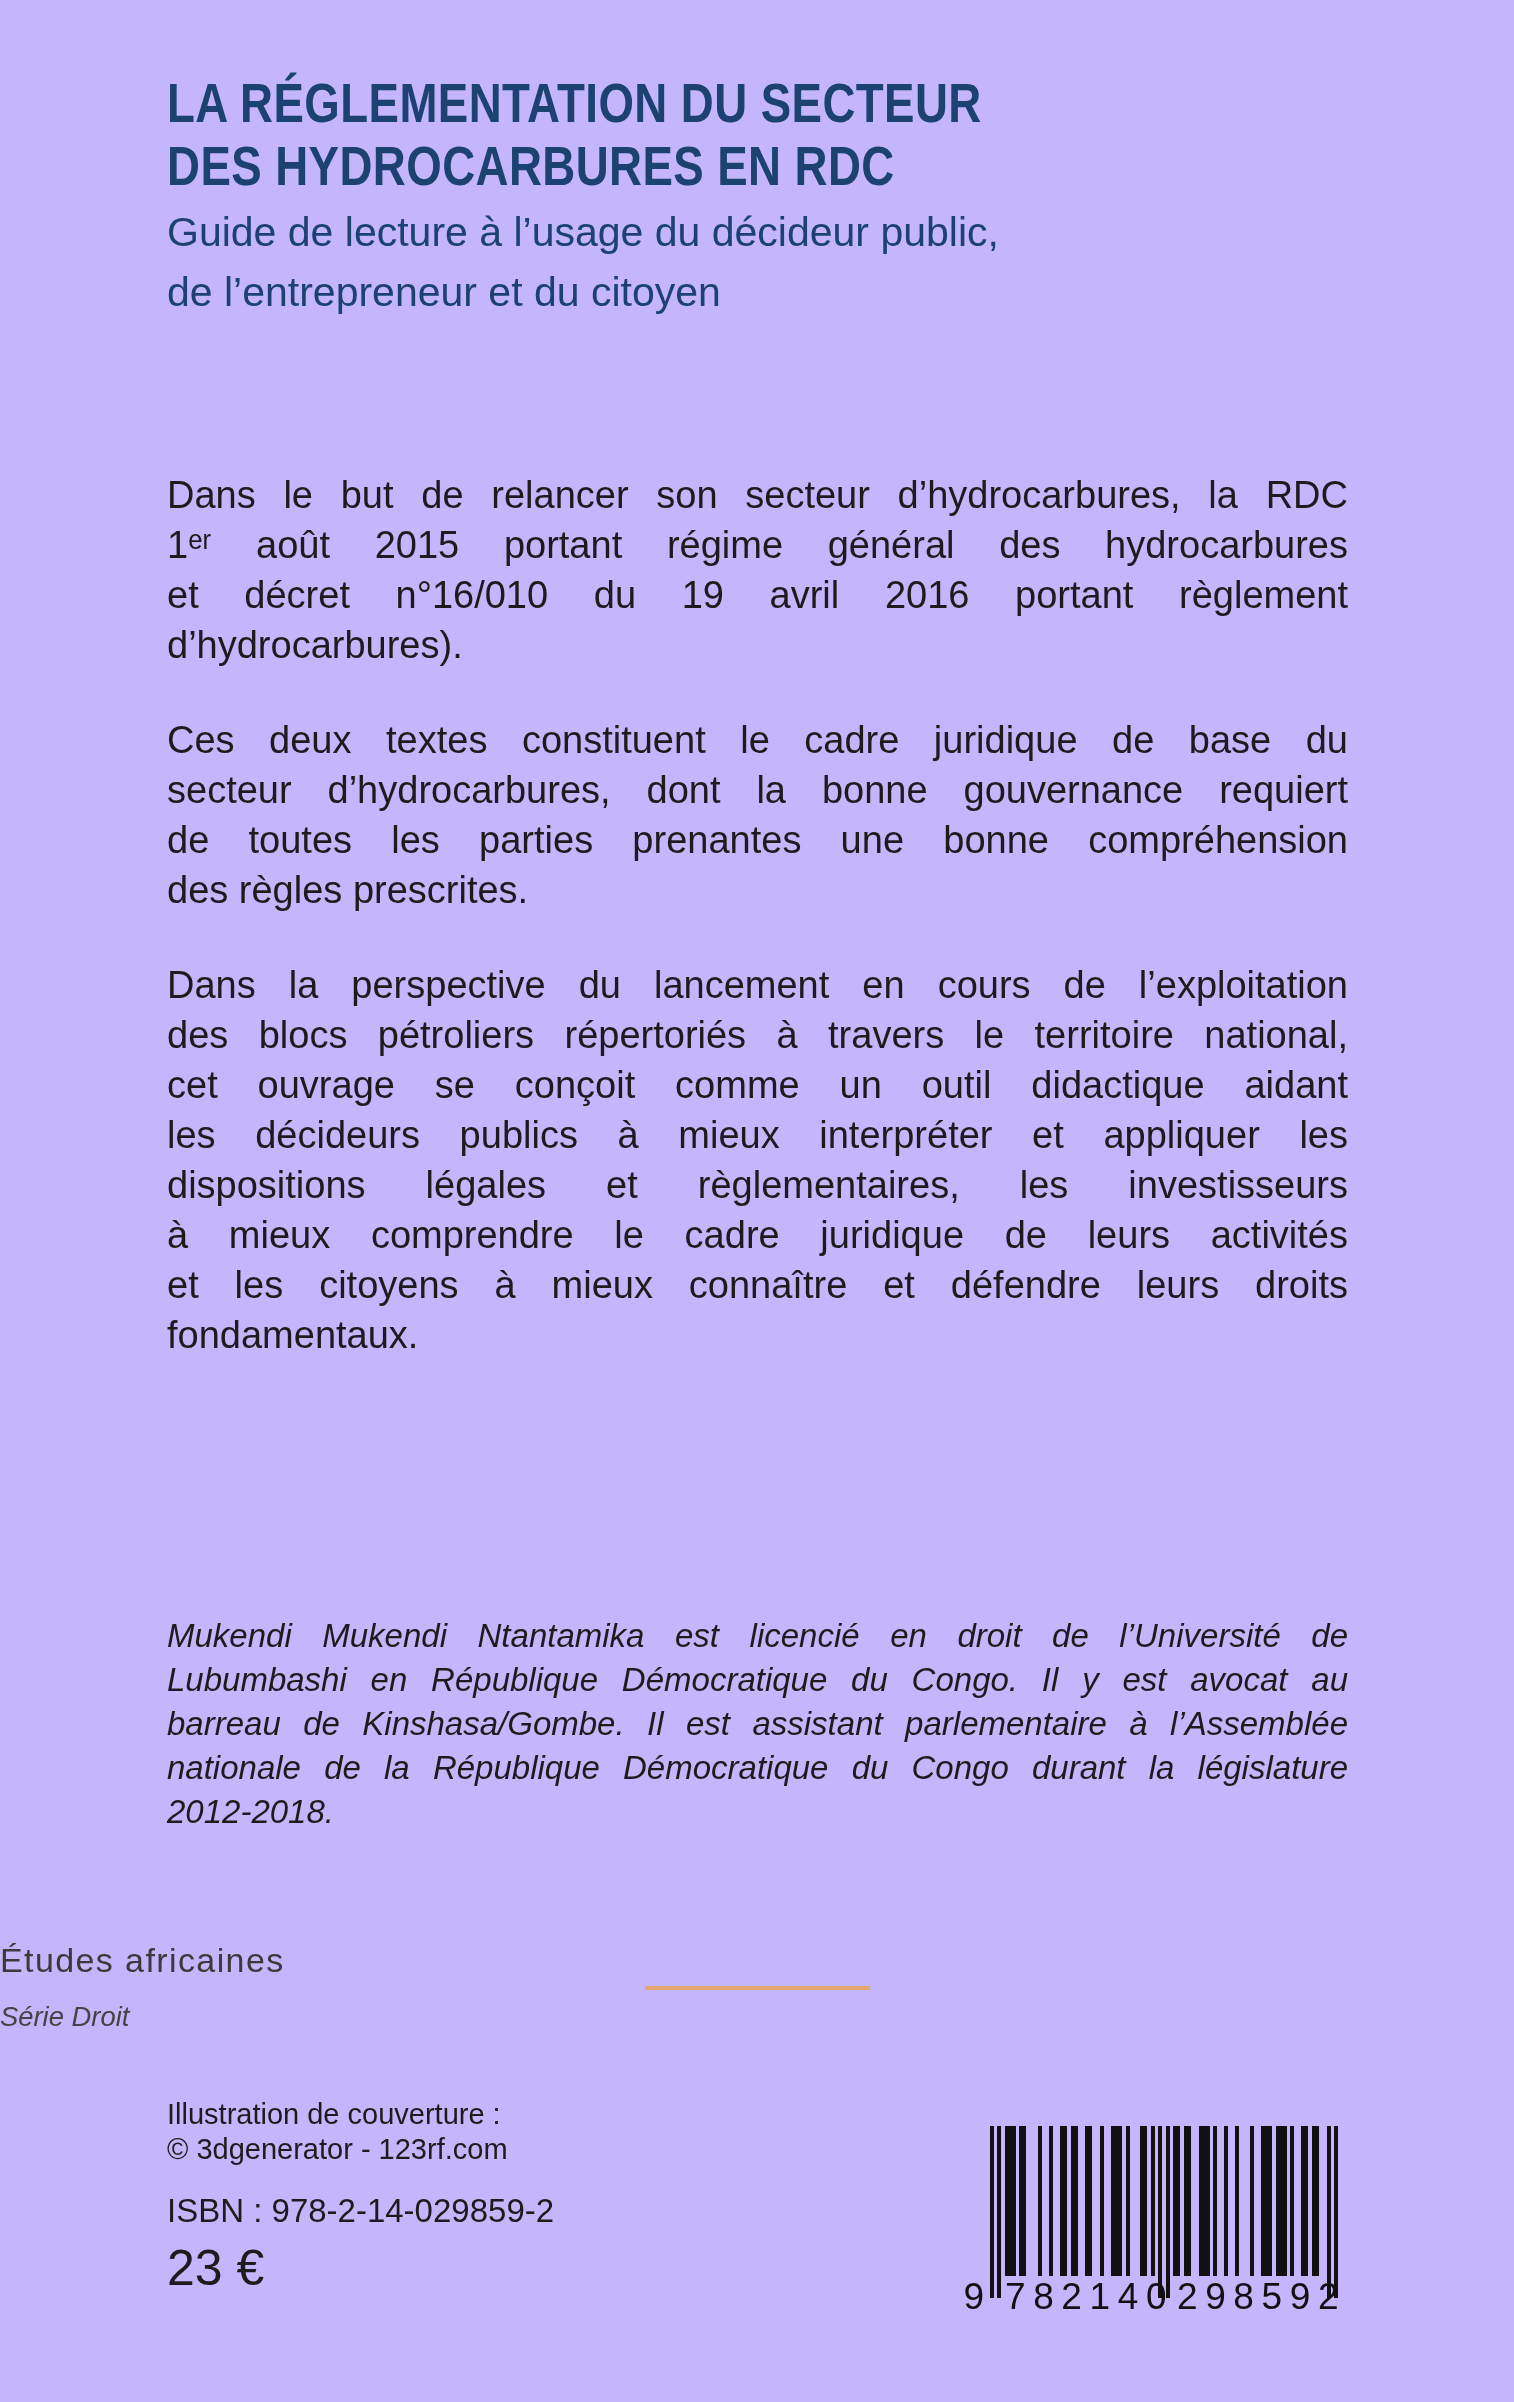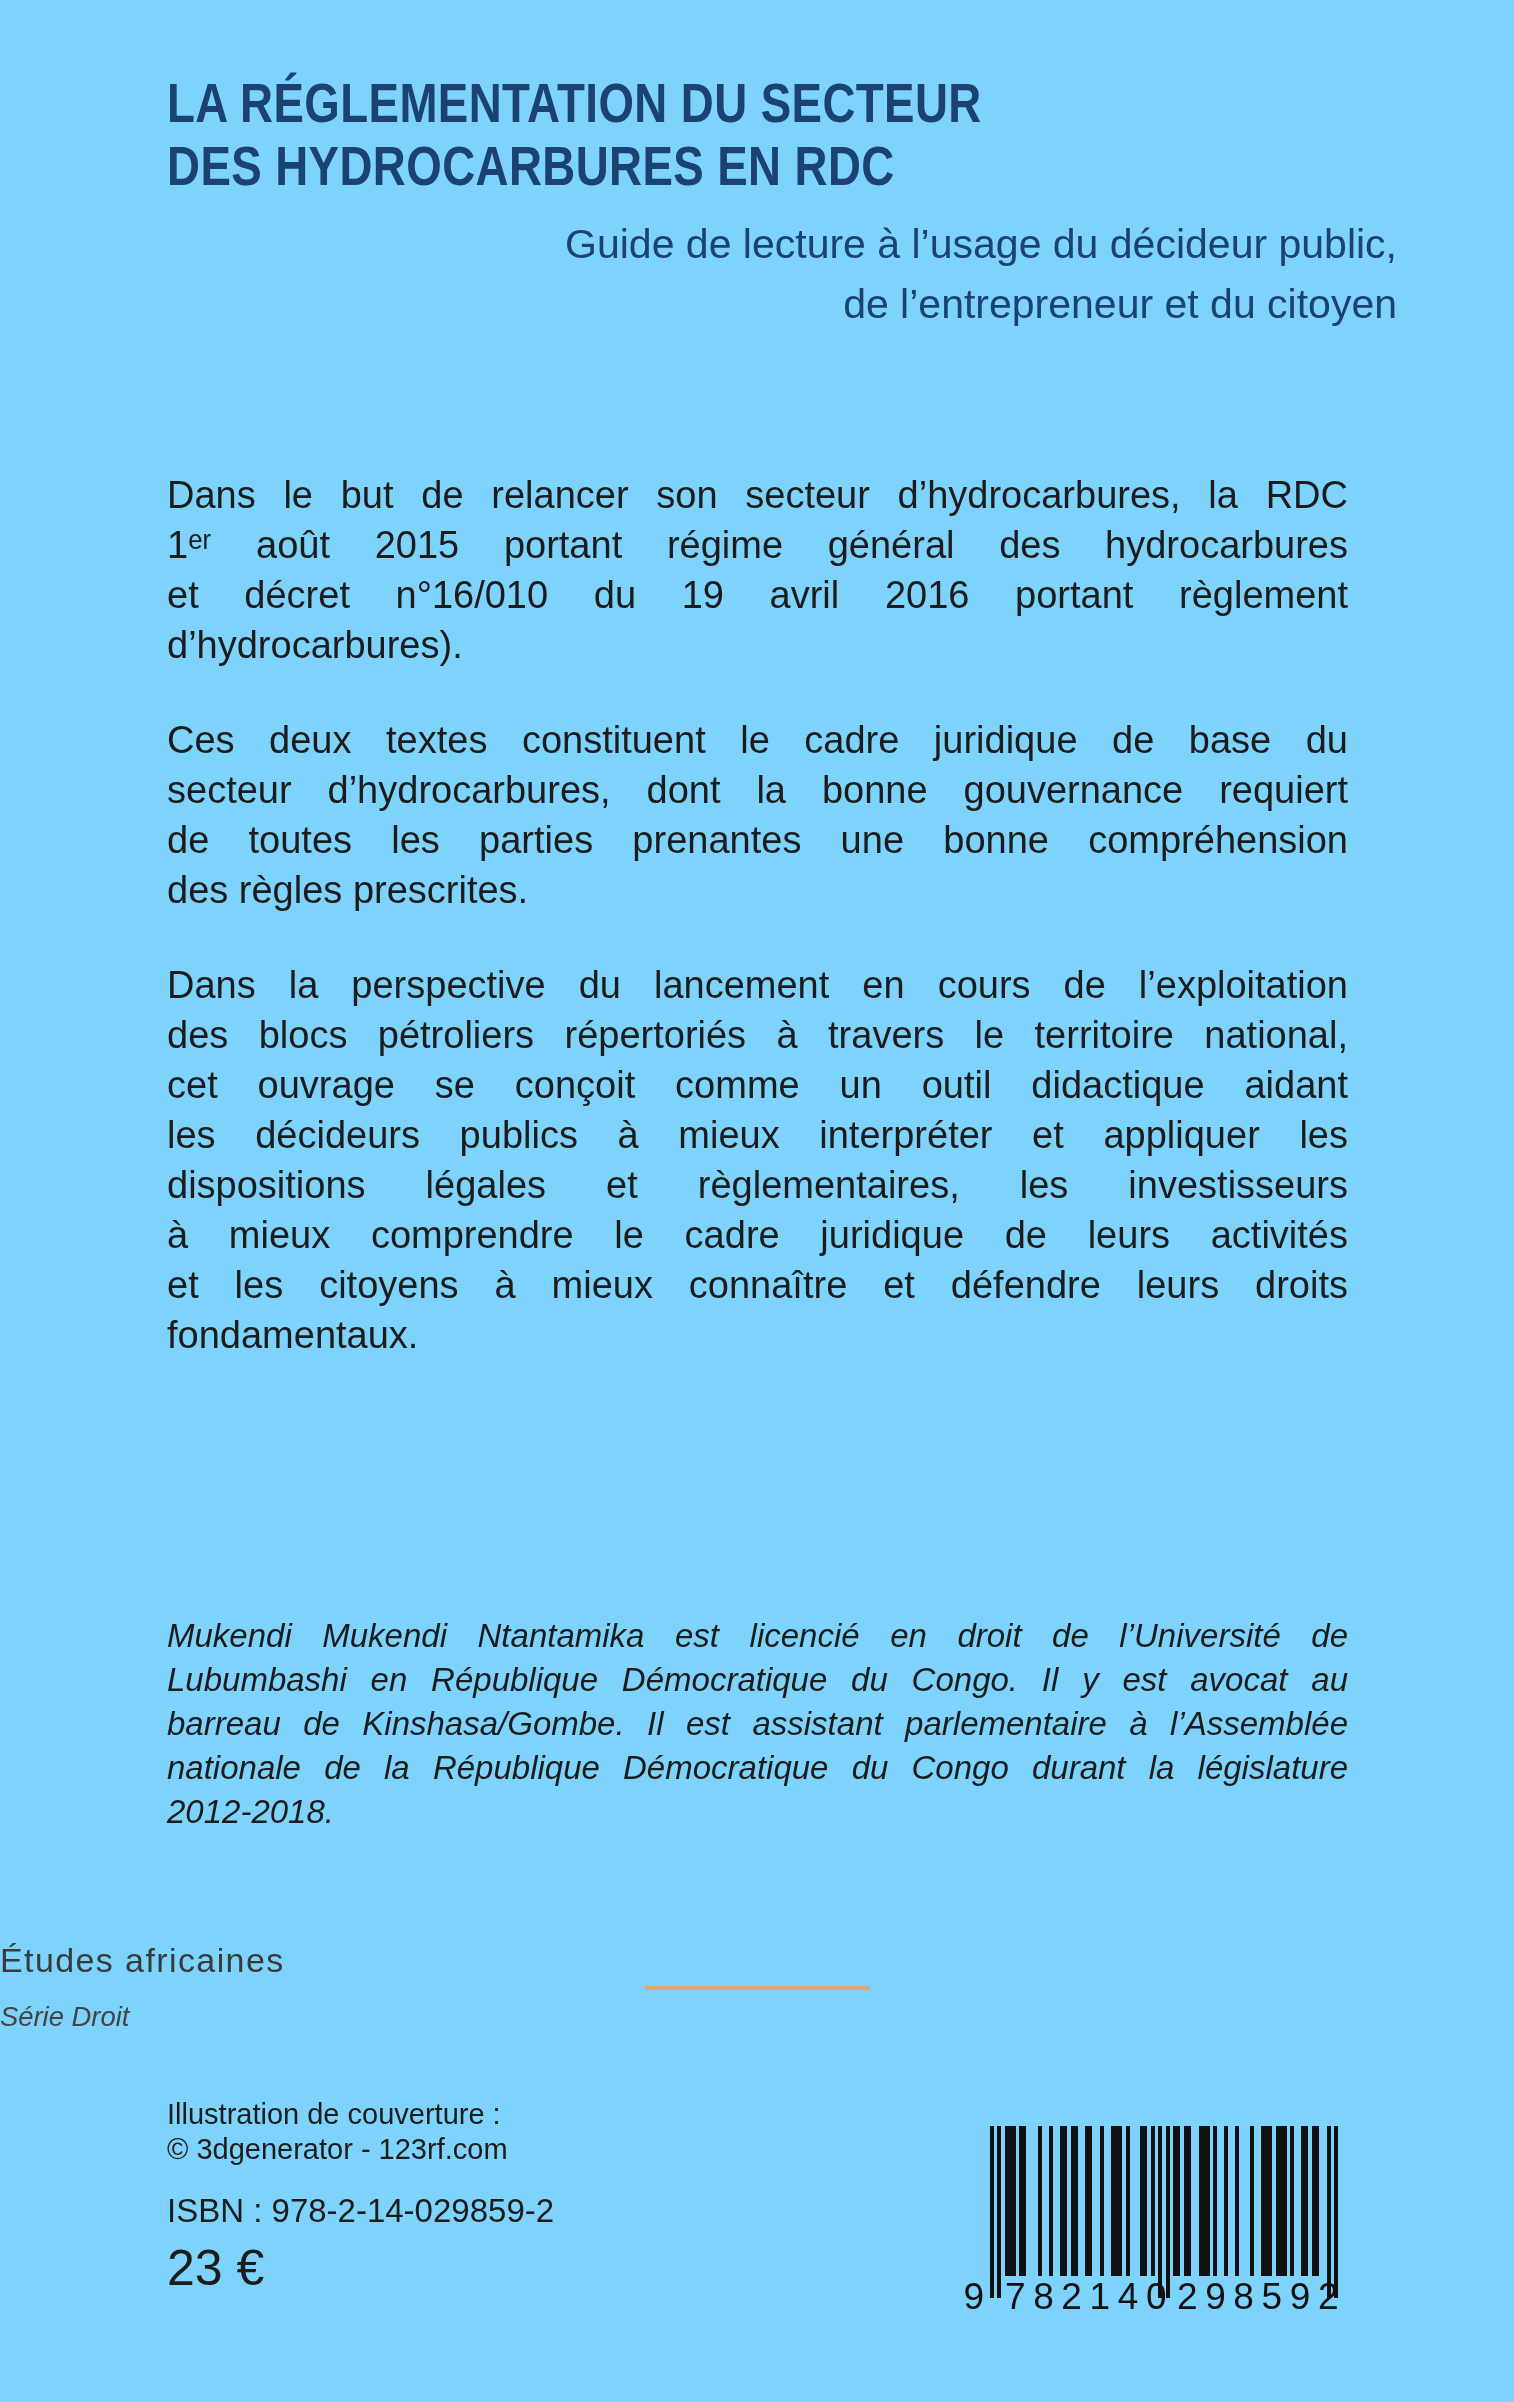--- a/index.html
+++ b/index.html
@@ -1,37 +1,37 @@
 <!DOCTYPE html>
 <html style="font-size:15px"><head>
 <meta charset="utf-8">
 <style>
   html,body{margin:0;padding:0;background:#ffffff;}
   .page{
     position:relative;
     width:1514px;
     height:2403px;
-    background:#7dd3fc;
+    background:#c4b5fd;
     font-family:"Liberation Sans", sans-serif;
     color:#1c1c1c;
     overflow:hidden;
   }
   
   .title-block{position:absolute;left:167px;top:72px;width:1230px;}
   .title-line{
     font-weight:bold;
     font-size:55px;
     line-height:63px;
     color:#1b4270;
     transform:scaleX(0.83);
     transform-origin:0 50%;
     white-space:nowrap;
     letter-spacing:0.5px;
   }
-  .subtitle-block{position:absolute;left:167px;top:214px;width:1230px;text-align:right;}
+  .subtitle-block{position:absolute;left:167px;top:202px;width:1230px;}
   .subtitle-line{
     font-weight:normal;
     font-size:41px;
     line-height:60px;
     color:#1b4270;
     white-space:nowrap;
   }
   
   .body-text{position:absolute;left:167px;top:470px;width:1181px;}
   .paragraph{margin:0 0 45px 0;}

